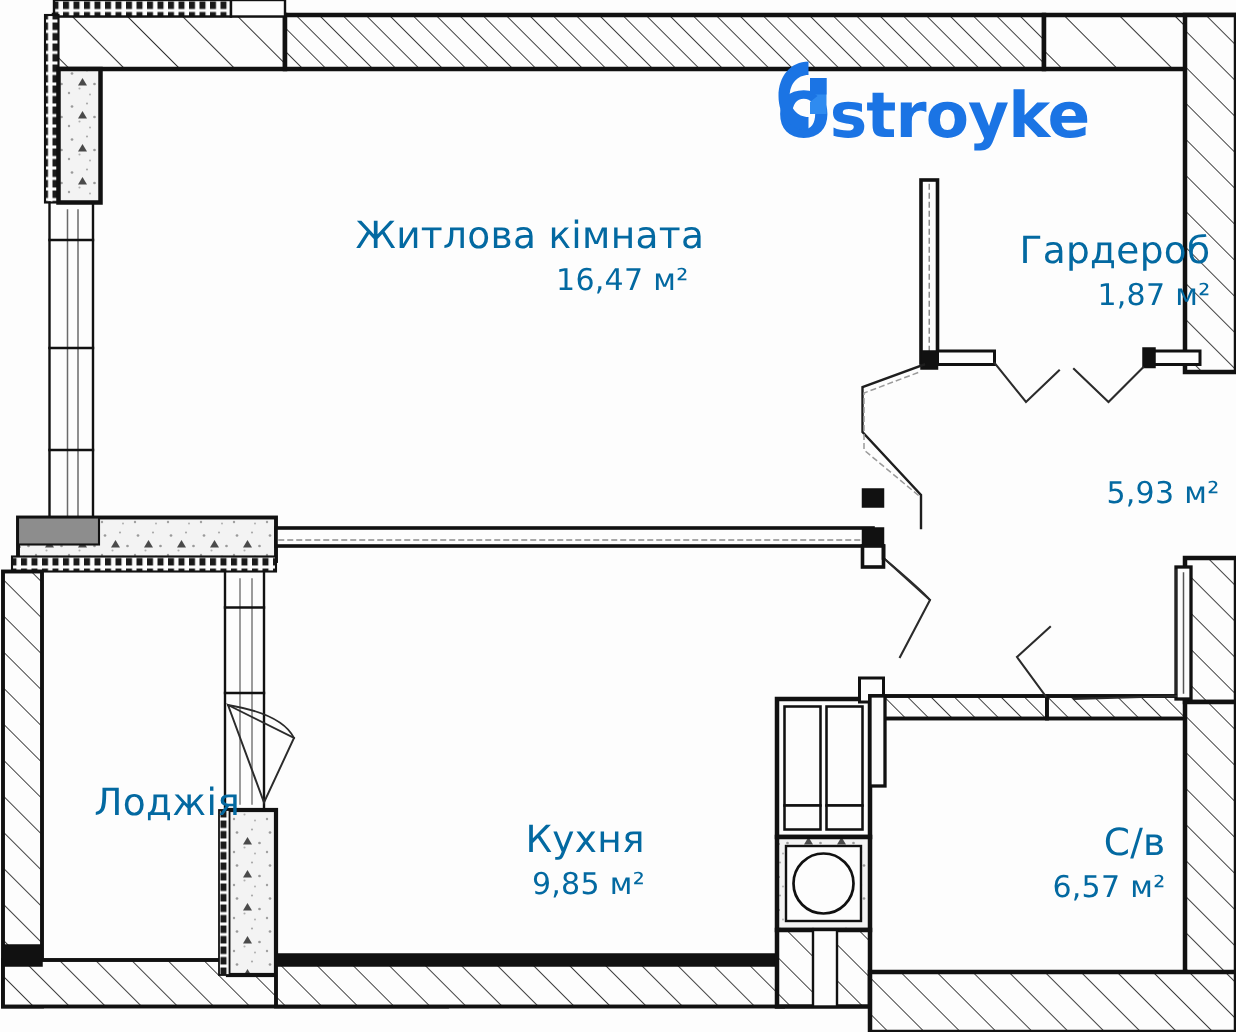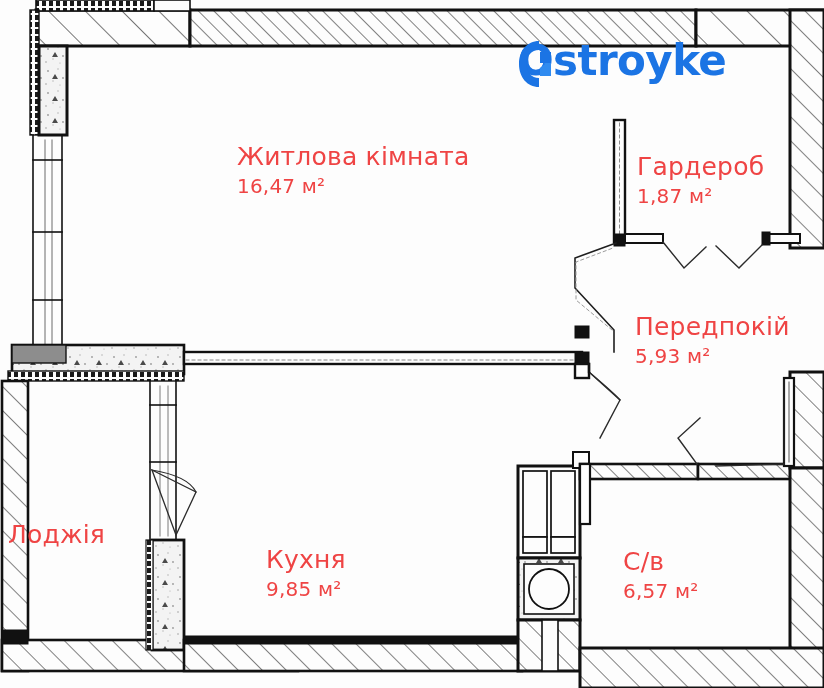--- a/index.html
+++ b/index.html
@@ -11,22 +11,22 @@
     position:relative;
     width:824px;height:688px;
     background:#fdfdfd;
     overflow:hidden;
   }
   #plan svg{position:absolute;left:0;top:0;}
 
   
   .room-label{
     position:absolute;
-    text-align:left;
-    color:#ef4444;
+    text-align:right;
+    color:#0369a1;
     line-height:1.12;
     white-space:nowrap;
     pointer-events:none;
   }
   .room-label .rl-name{
     display:block;
     font-size:25px;
     letter-spacing:.2px;
   }
   .room-label .rl-area{
@@ -43,21 +43,21 @@
   #lbl-loggia   {left:8px;   top:521px; width:152px;}
   #lbl-kitchen  {left:266px; top:546px; width:164px;}
   #lbl-bath     {left:623px; top:548px; width:154px;}
 
   
   #brand{
     position:absolute;
     left:518px; top:40px;
     height:58px;
     display:flex;
-    align-items:flex-start;
+    align-items:flex-end;
     gap:10px;
     pointer-events:none;
   }
   #brand .mark{
     width:40px;height:48px;
     display:block;
   }
   #brand .wordmark{
     font-size:42px;
     font-weight:700;
@@ -269,21 +269,20 @@
     <span class="rl-name">Житлова кімната</span>
     <span class="rl-area">16,47 м²</span>
   </div>
 
   <div class="room-label" id="lbl-wardrobe">
     <span class="rl-name">Гардероб</span>
     <span class="rl-area">1,87 м²</span>
   </div>
 
   <div class="room-label" id="lbl-hall">
-    <span class="rl-name">Передпокій</span>
     <span class="rl-area">5,93 м²</span>
   </div>
 
   <div class="room-label" id="lbl-loggia">
     <span class="rl-name">Лоджія</span>
   </div>
 
   <div class="room-label" id="lbl-kitchen">
     <span class="rl-name">Кухня</span>
     <span class="rl-area">9,85 м²</span>

